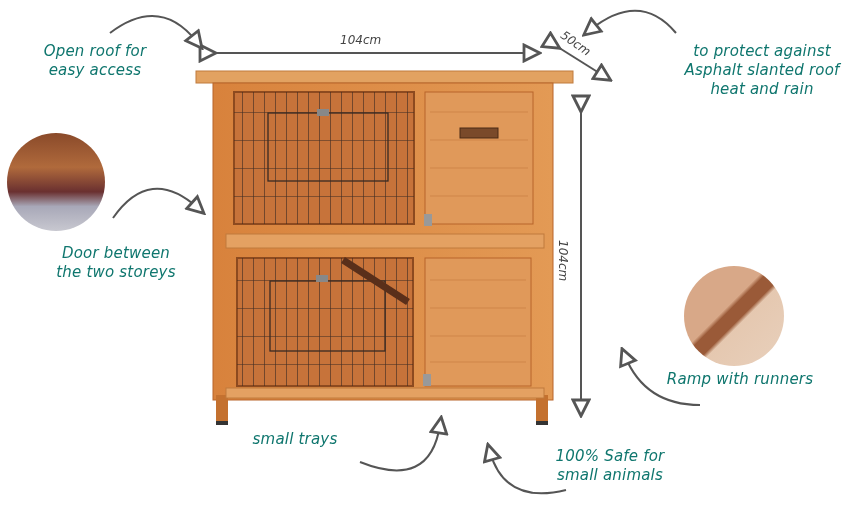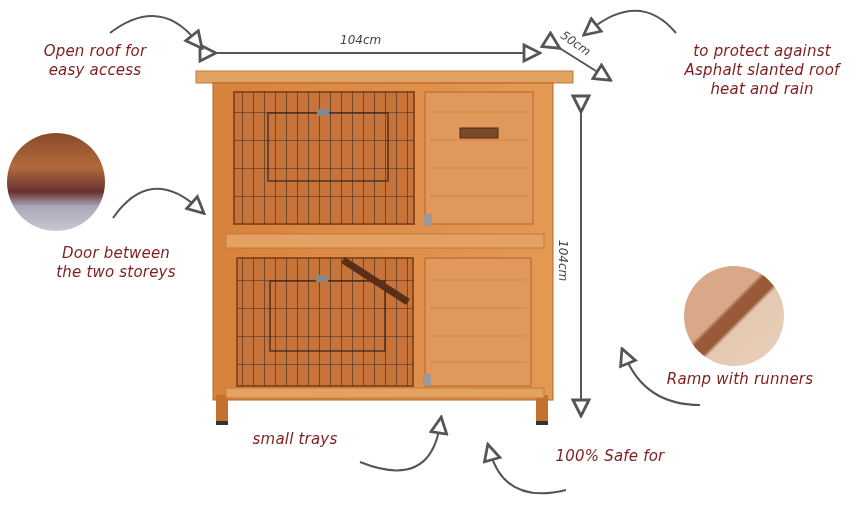--- a/index.html
+++ b/index.html
@@ -1,17 +1,17 @@
 <!DOCTYPE html>
 <html><head>
 <meta charset="utf-8">
 <style>
   html,body{margin:0;padding:0;background:#ffffff;}
   body{width:864px;height:507px;position:relative;overflow:hidden;font-family:"DejaVu Sans",sans-serif;}
-  .label{position:absolute;color:#7f1d1d;font-size:15px;line-height:19px;text-align:center;font-style:italic;letter-spacing:0.2px;}
+  .label{position:absolute;color:#0f766e;font-size:15px;line-height:19px;text-align:center;font-style:italic;letter-spacing:0.2px;}
   .dim{position:absolute;color:#444;font-size:12px;font-style:italic;}
   svg.overlay{position:absolute;left:0;top:0;}
   .inset{position:absolute;border-radius:50%;overflow:hidden;}
 </style>
 </head>
 <body>
 
 <svg class="overlay" width="864" height="507" viewBox="0 0 864 507">
   <defs>
     <marker id="tri" markerWidth="10" markerHeight="10" refX="5" refY="5" orient="auto">
@@ -112,13 +112,14 @@
 <div class="label" style="left:640px;top:370px;width:200px;">
   <div>Ramp with runners</div>
 </div>
 
 <div class="label" style="left:210px;top:430px;width:170px;">
   <div>small trays</div>
 </div>
 
 <div class="label" style="left:530px;top:447px;width:160px;">
   <div>100% Safe for</div>
+  <div>small animals</div>
 </div>
 
 </body></html>

